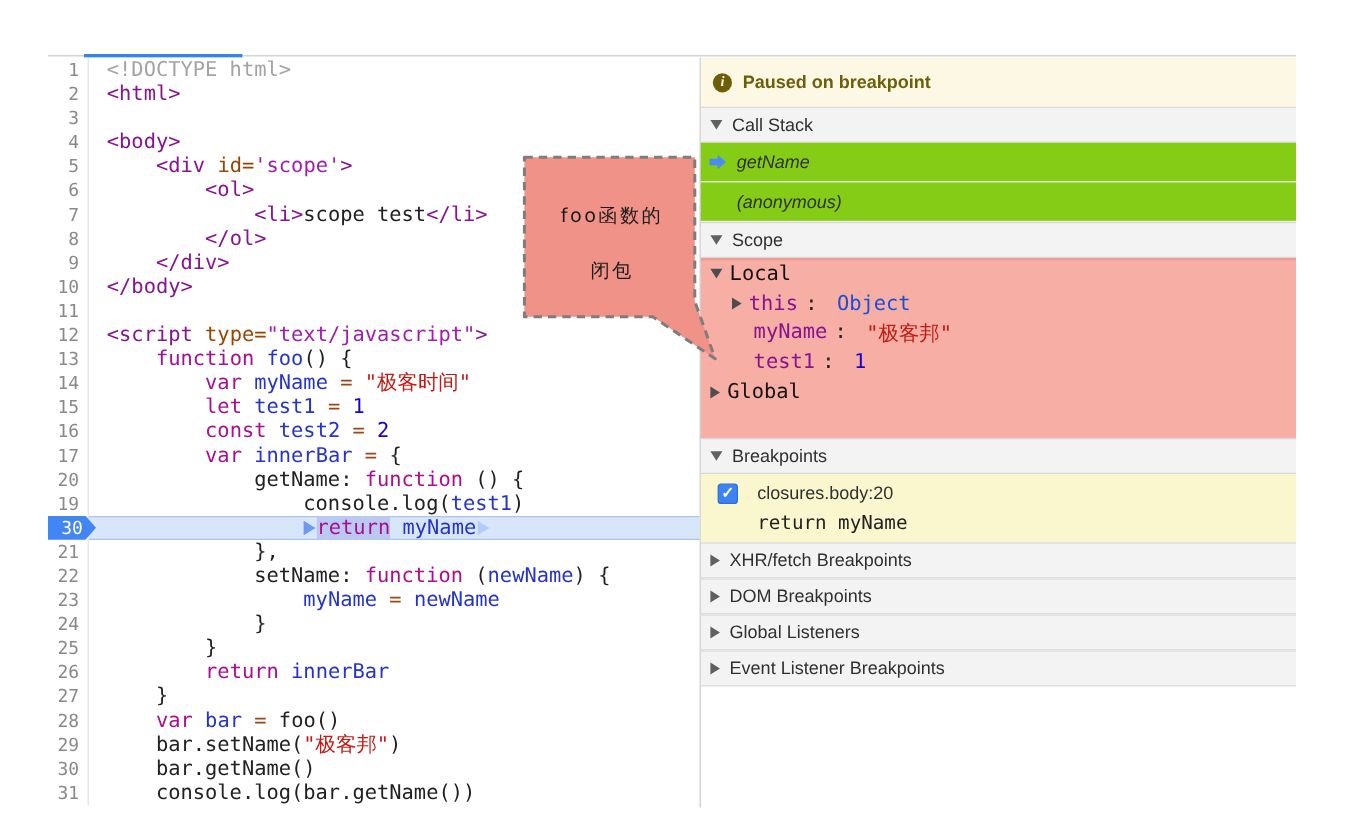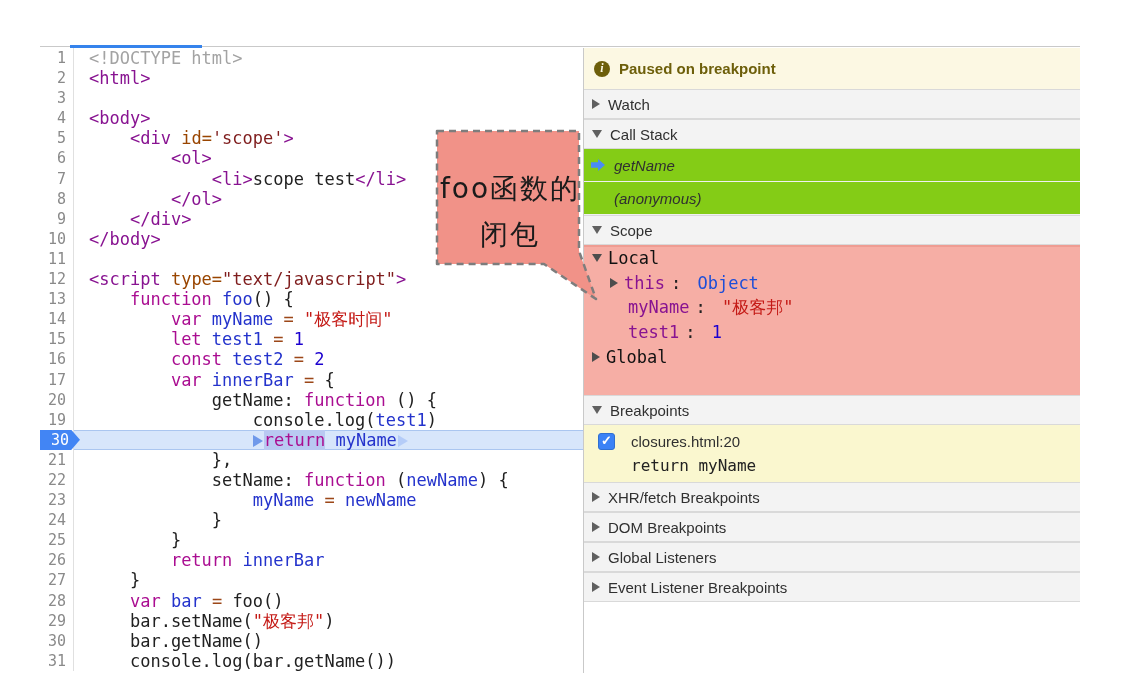--- a/index.html
+++ b/index.html
@@ -12,21 +12,21 @@
   .editor{position:absolute;left:0;top:1px;width:543px;height:625px;background:#fff;
           font-family:"DejaVu Sans Mono",monospace;font-size:17px;}
   .code-row{position:relative;display:flex;height:20.1px;line-height:20.1px;white-space:pre;}
   .gutter{flex:none;width:26px;padding-right:7px;text-align:right;color:#8a8a8a;font-size:15px;
           border-right:1px solid #e0e0e0;}
   .line-text{flex:1;padding-left:15px;color:#212121;}
   .code-row.current .line-text{background:#d7e6fb;box-shadow:inset 0 1px 0 #aac6f0,inset 0 -1px 0 #aac6f0;}
   .chip{position:absolute;left:0;top:0;height:20.1px;width:40px;background:#4285f4;color:#fff;
         font-size:15px;text-align:center;line-height:20.1px;z-index:2;
         clip-path:polygon(0 0,78% 0,100% 50%,78% 100%,0 100%);}
-  .t-gray{color:#a3a3a3}.t-tag{color:#881391}.t-attr{color:#994500}.t-val{color:#7f1d1d}
+  .t-gray{color:#a3a3a3}.t-tag{color:#881391}.t-attr{color:#994500}.t-val{color:#a21caf}
   .t-kw{color:#aa0d91}.t-var{color:#2433cc}.t-num{color:#1c00cf}.t-str{color:#c41a16}
   .t-op{color:#9c4718}.t-pl{color:#212121}
   .t-kwhl{color:#aa0d91;background:#b9c9f2;}
   .marker{display:inline-block;width:0;height:0;border-top:6px solid transparent;border-bottom:6px solid transparent;vertical-align:-1px;}
   .marker.md{border-left:10px solid #6f99ea;margin-right:1px;}
   .marker.ml{border-left:10px solid #b4ccf8;margin-left:1px;}
 
   
   .sidebar{position:absolute;left:543px;top:1px;width:496px;height:625px;background:#fff;
            border-left:1px solid #c9c9c9;font-size:15px;}
@@ -54,21 +54,21 @@
   .bp-entry{height:57px;background:#faf7cf;padding:5px 0 0 14px;box-sizing:border-box;}
   .bp-row1{display:flex;align-items:center;gap:16px;height:22px;}
   .bp-checkbox{flex:none;width:17px;height:17px;border-radius:3px;background:#3b82f6;border:1px solid #2f6fd1;
                box-sizing:border-box;position:relative;}
   .bp-checkbox::after{content:"✓";position:absolute;left:2px;top:-1px;color:#fff;font-size:13px;font-weight:bold;}
   .bp-code{margin:4px 0 0 33px;font-family:"DejaVu Sans Mono",monospace;font-size:16px;color:#222;}
 
   
   .callout-svg{position:absolute;left:425px;top:118px;z-index:5;}
   .callout-text{position:absolute;left:437px;width:146px;text-align:center;z-index:6;
-                font-family:"DejaVu Sans",sans-serif;font-size:28px;color:#1b1b1b;letter-spacing:2px;}
+                font-family:"DejaVu Sans",sans-serif;font-size:16px;color:#1b1b1b;letter-spacing:2px;}
   .callout-line1{top:170px;}
   .callout-line2{top:216px;text-align:center;}
 </style>
 </head>
 <body>
 
 <div class="stage">
   <div class="devtools">
     <div class="tab-indicator"></div>
 
@@ -108,24 +108,20 @@
         </div>
     </div>
 
     <div class="sidebar">
 
       <div class="paused">
         <span class="info-icon">i</span>
         <span>Paused on breakpoint</span>
       </div>
 
-      <div class="sec-header">
-        <span class="tri tri-r"></span>
-        <span>Watch</span>
-      </div>
 
       <div class="sec-header">
         <span class="tri tri-d"></span>
         <span>Call Stack</span>
       </div>
       <div class="frames">
           <div class="frame">
             <span class="frame-arrow"></span>
             <span class="frame-label">getName</span>
           </div>
@@ -146,21 +142,21 @@
           <div class="scope-row" style="padding-left: 8px;"><span class="tri tri-r"></span><span class="scope-label">Global</span></div>
         </div>
 
       <div class="sec-header">
         <span class="tri tri-d"></span>
         <span>Breakpoints</span>
       </div>
       <div class="bp-entry">
         <div class="bp-row1">
           <span class="bp-checkbox"></span>
-          <span>closures.html:20</span>
+          <span>closures.body:20</span>
         </div>
         <div class="bp-code">return myName</div>
       </div>
 
       <div class="sec-header">
         <span class="tri tri-r"></span>
         <span>XHR/fetch Breakpoints</span>
       </div>
       <div class="sec-header">
         <span class="tri tri-r"></span>

